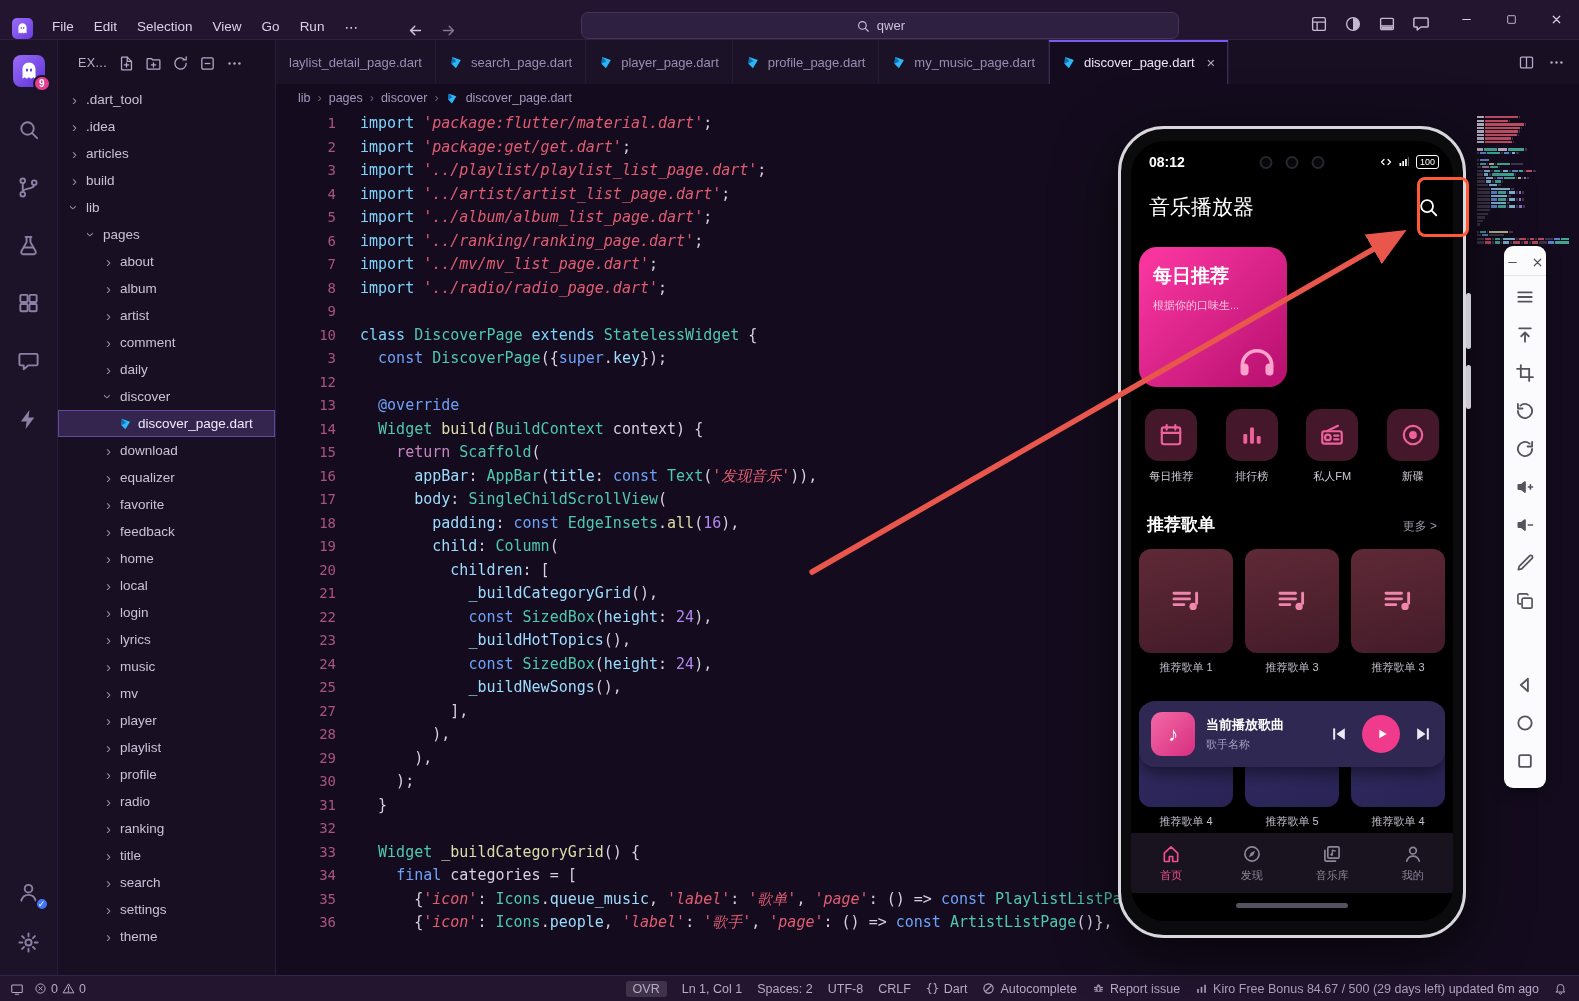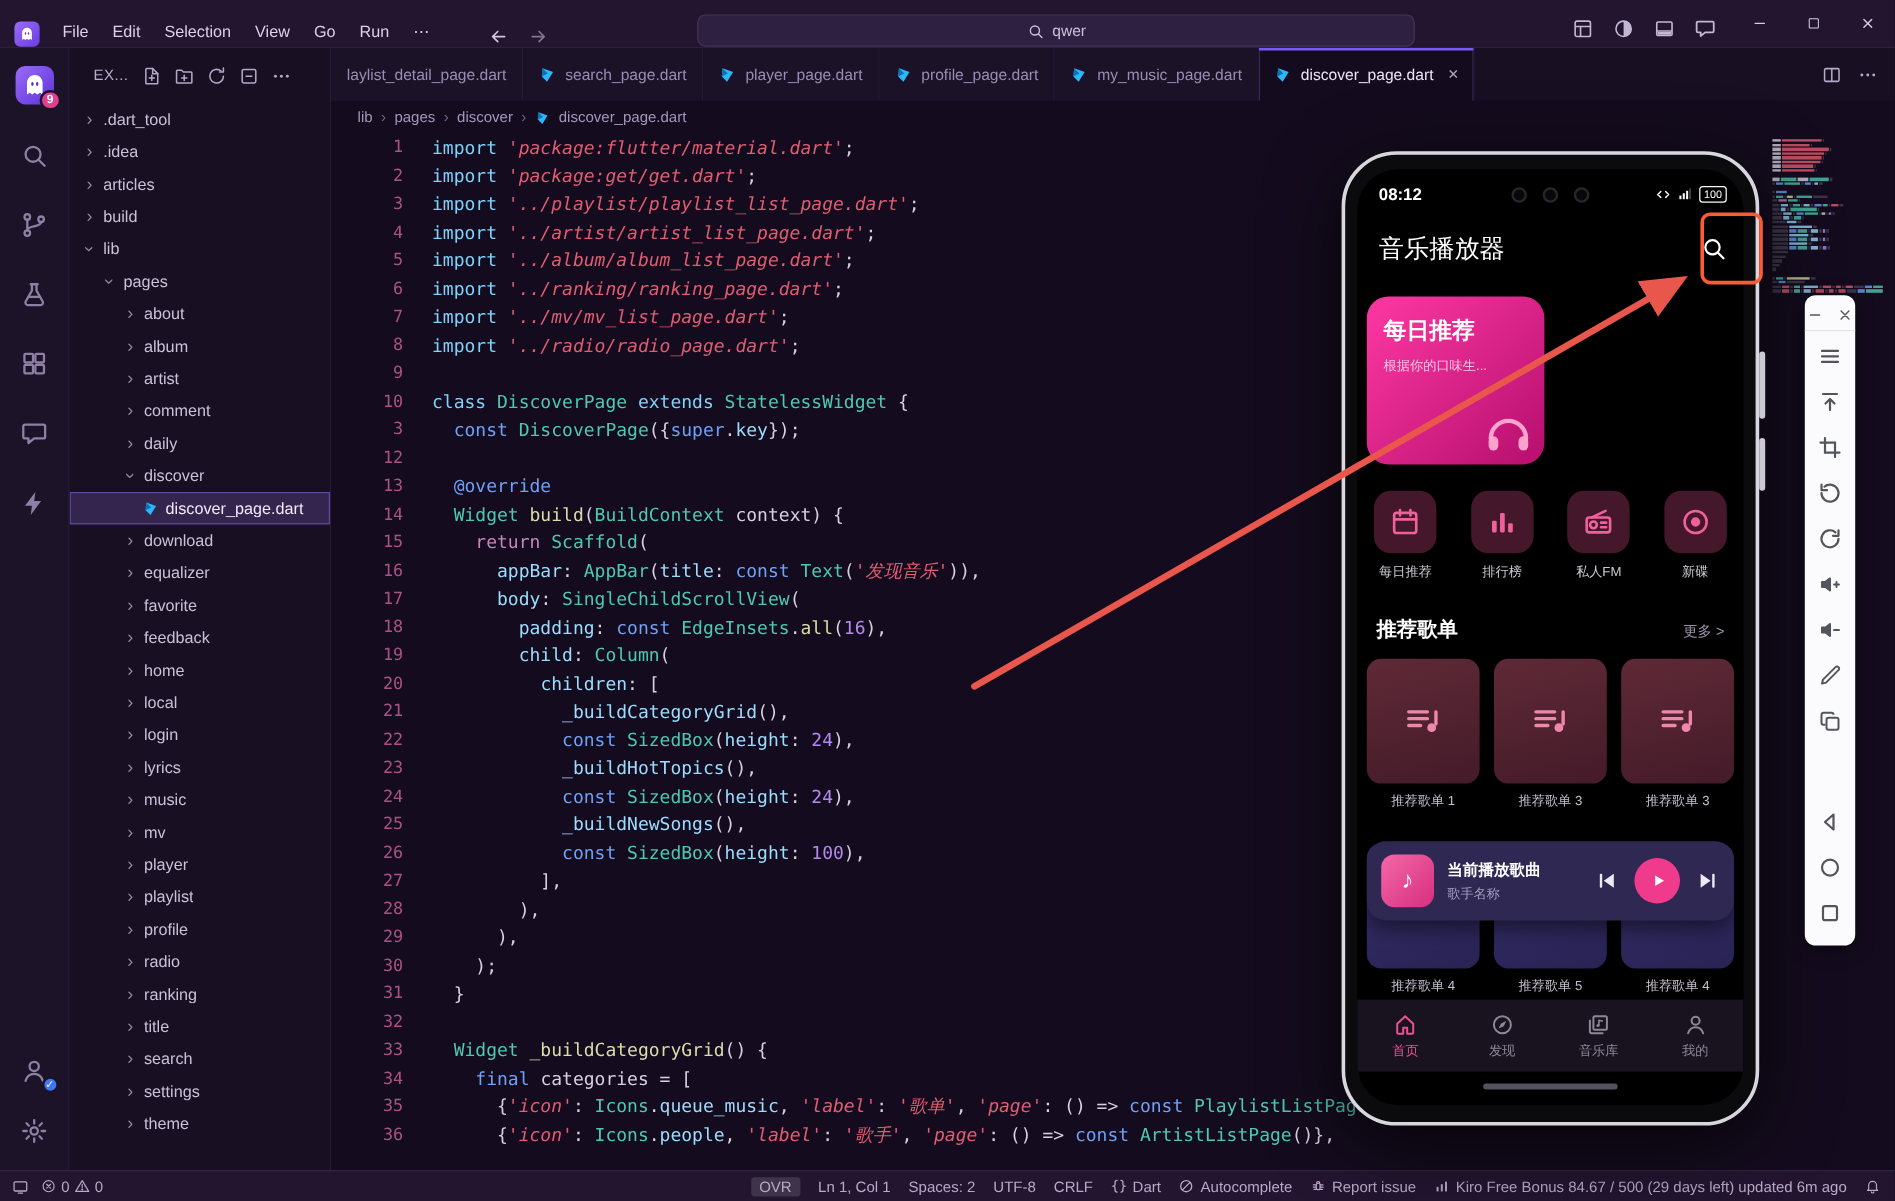--- a/index.html
+++ b/index.html
@@ -682,24 +682,20 @@
             </div>
             <div class="code-line">
               <span class="gutter">24</span>
               <span class="code-text"><span class="seg-p">            </span><span class="seg-b">const </span><span class="seg-t">SizedBox</span><span class="seg-p">(</span><span class="seg-v">height</span><span class="seg-p">: </span><span class="seg-n">24</span><span class="seg-p">),</span></span>
             </div>
             <div class="code-line">
               <span class="gutter">25</span>
               <span class="code-text"><span class="seg-p">            </span><span class="seg-v">_buildNewSongs</span><span class="seg-p">(),</span></span>
             </div>
             <div class="code-line">
-              <span class="gutter">26</span>
-              <span class="code-text"><span class="seg-p">            </span><span class="seg-b">const </span><span class="seg-t">SizedBox</span><span class="seg-p">(</span><span class="seg-v">height</span><span class="seg-p">: </span><span class="seg-n">100</span><span class="seg-p">),</span></span>
-            </div>
-            <div class="code-line">
               <span class="gutter">27</span>
               <span class="code-text"><span class="seg-p">          ],</span></span>
             </div>
             <div class="code-line">
               <span class="gutter">28</span>
               <span class="code-text"><span class="seg-p">        ),</span></span>
             </div>
             <div class="code-line">
               <span class="gutter">29</span>
               <span class="code-text"><span class="seg-p">      ),</span></span>

